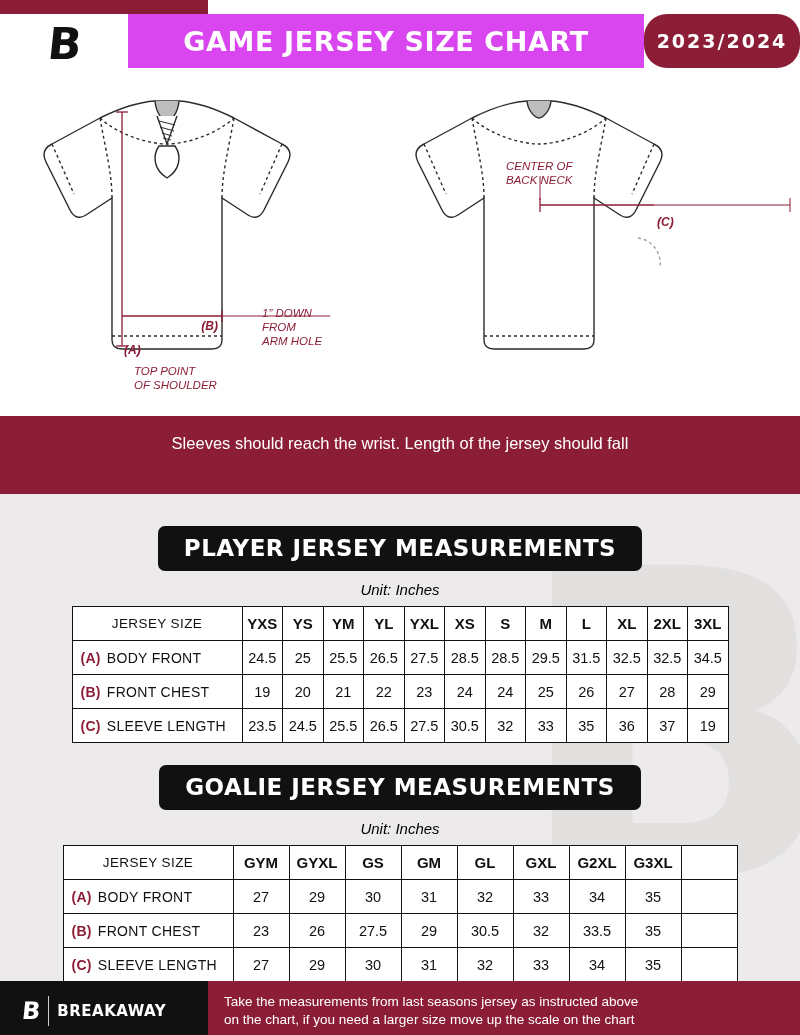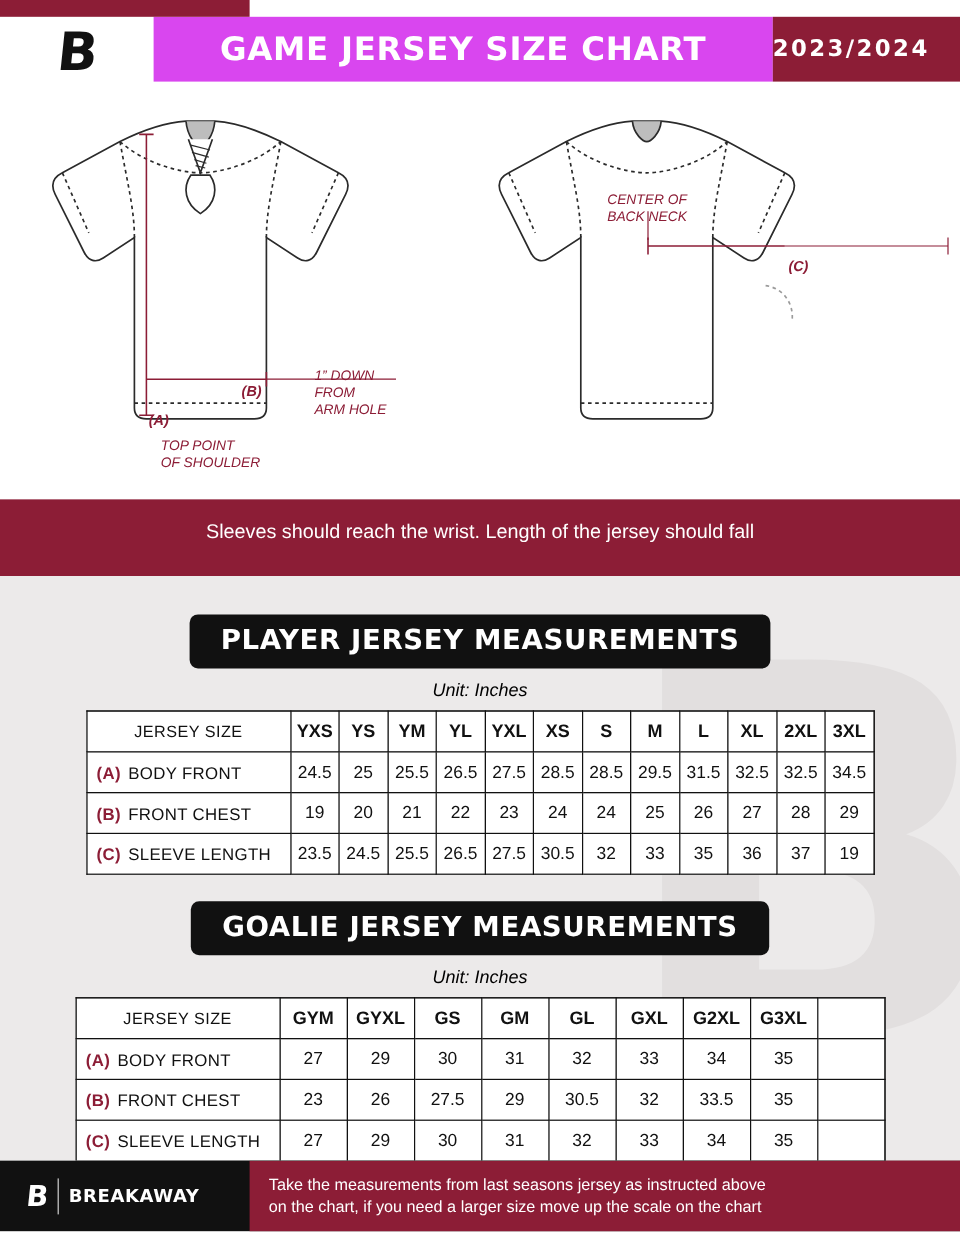--- a/index.html
+++ b/index.html
@@ -57,22 +57,23 @@
     font-weight: bold;
     font-size: 27px;
     letter-spacing: 0.6px;
   }
   .title-season {
     width: 156px;
     background: #8c1d36;
     margin: 14px 0 10px 0;
     display: flex;
     align-items: center;
-    justify-content: flex-start;
+    justify-content: center;
     color: #ffffff;
+    border-radius: 23px;
   }
   .title-season .season-text {
     font-family: "DejaVu Sans", sans-serif;
     font-weight: bold;
     font-size: 19px;
     letter-spacing: 2px;
   }
 
   
   .illustration {
@@ -81,21 +82,21 @@
     background: #ffffff;
   }
   .illustration svg { display: block; }
 
   
   .note-band {
     background: #8c1d36;
     color: #ffffff;
     text-align: center;
     padding: 16px 60px 18px 60px;
-    height: 64px;
+    height: 78px;
   }
   .note-band p {
     margin: 0;
     font-size: 16.5px;
     line-height: 1.35;
     font-family: "Liberation Sans", sans-serif;
   }
 
   
   .main {
@@ -137,21 +138,21 @@
   .unit-line {
     text-align: center;
     font-style: italic;
     font-size: 15px;
     color: #000000;
     margin: 10px 0 8px 0;
   }
 
   table.size-table {
     border-collapse: collapse;
-    background: #404040;
+    background: #a21caf;
     margin: 0 auto;
     table-layout: fixed;
   }
   table.size-table td, table.size-table th {
     border: 1px solid #111111;
     text-align: center;
     font-size: 14.5px;
     color: #111111;
     height: 34px;
     padding: 0 2px;

